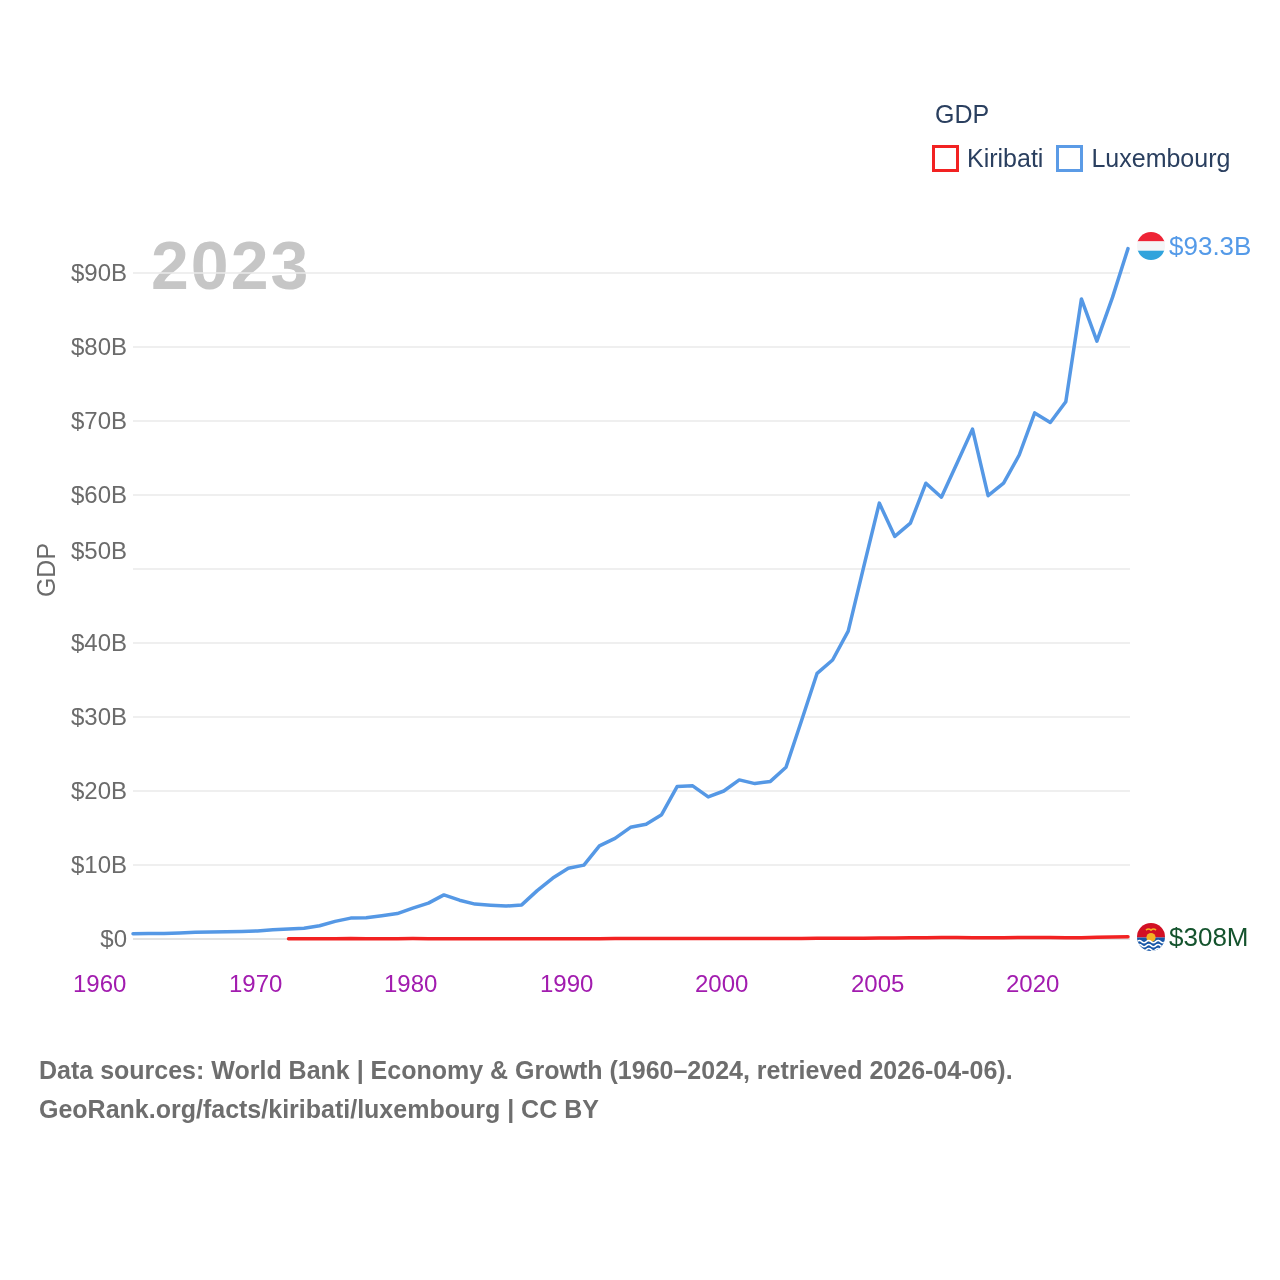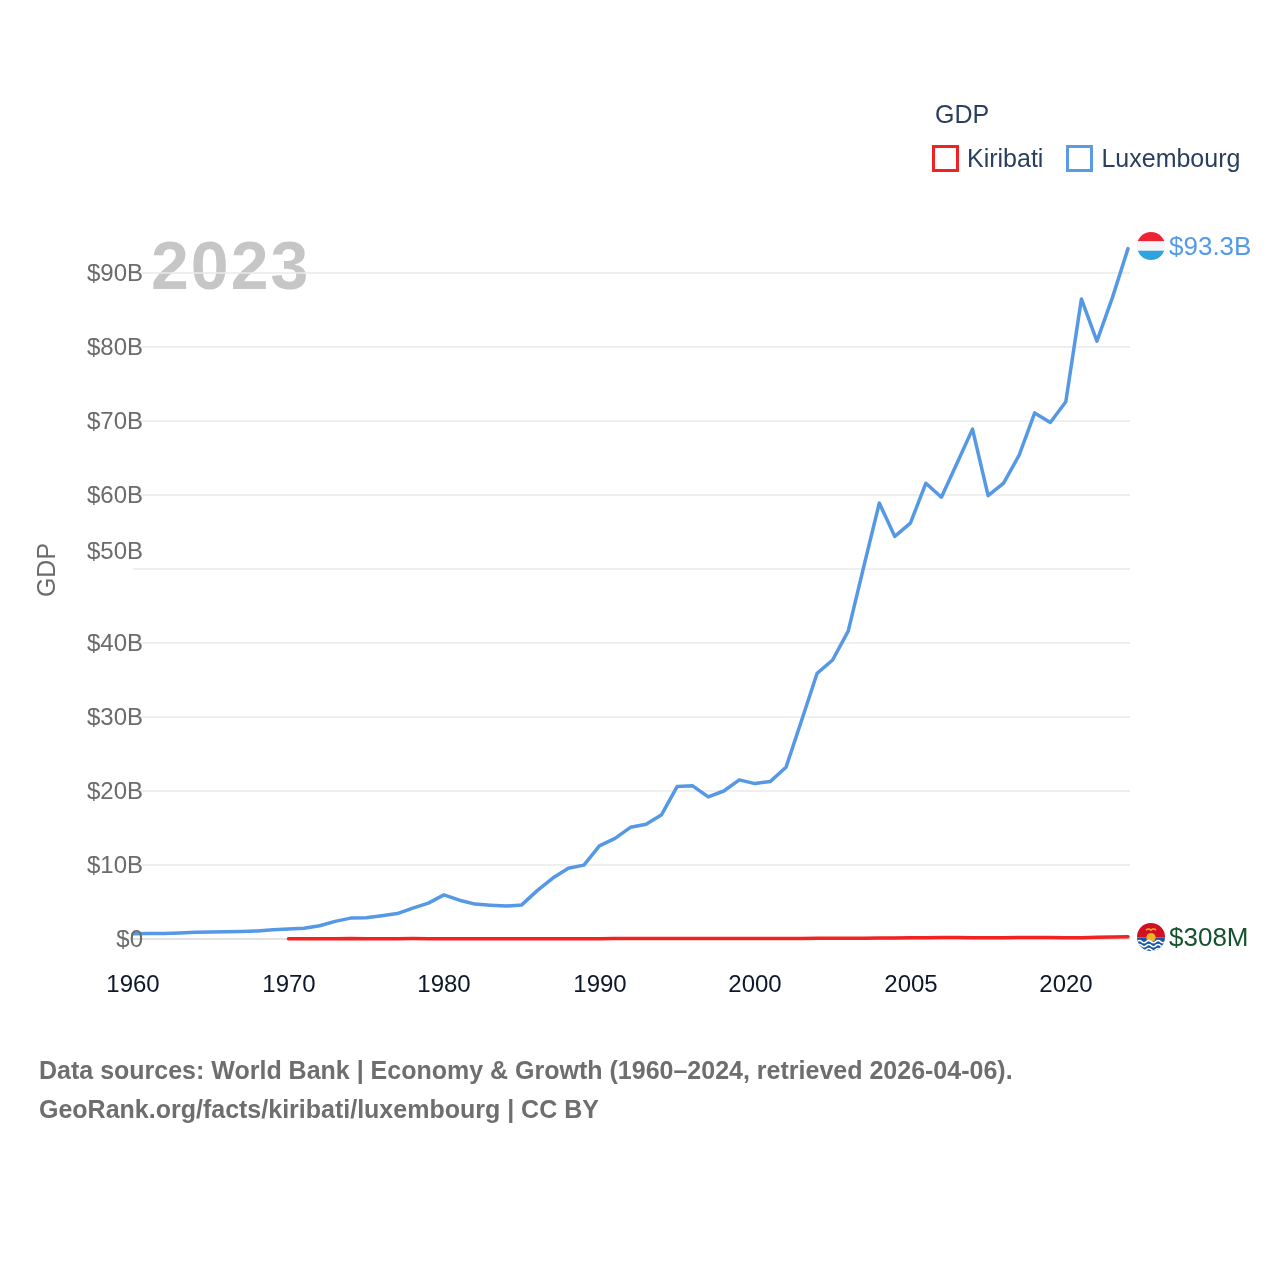--- a/index.html
+++ b/index.html
@@ -6,37 +6,37 @@
   .canvas{
     position:relative;width:1280px;height:1280px;background:#ffffff;overflow:hidden;
     font-family:"Liberation Sans","DejaVu Sans",sans-serif;
   }
   .watermark{
     position:absolute;left:151px;top:231px;font-size:68px;font-weight:bold;
     color:#c6c6c6;letter-spacing:2px;line-height:1;
   }
   .legend{position:absolute;left:932px;top:100px;}
   .legend-title{font-size:25px;color:#2a3f5f;margin-bottom:15px;margin-left:3px;}
-  .legend-items{display:flex;align-items:center;gap:23px;}
+  .legend-items{display:flex;align-items:center;gap:13px;}
   .legend-item{display:flex;align-items:center;gap:8px;cursor:pointer;}
   .swatch{width:21px;height:21px;background:#ffffff;box-sizing:content-box;}
   .swatch-kiribati{border:3px solid #f22222;}
   .swatch-luxembourg{border:3px solid #5b9be6;}
   .legend-label{font-size:25px;color:#2a3f5f;}
   .y-title{
     position:absolute;left:-6px;top:557px;width:104px;height:26px;
     transform:rotate(-90deg);text-align:center;font-size:25px;color:#6b6b6b;line-height:26px;
   }
   .ytick{
     position:absolute;left:0;width:127px;height:30px;line-height:30px;
-    text-align:right;font-size:24px;color:#6b6b6b;padding-left:16px;
+    text-align:right;font-size:24px;color:#6b6b6b;
   }
   .xtick{
-    position:absolute;top:970px;width:120px;text-align:center;
-    font-size:24px;color:#0f172a;
+    position:absolute;top:970px;width:120px;
+    font-size:24px;color:#a21caf;
   }
   #plot{position:absolute;left:0;top:0;}
   .end-label{position:absolute;display:flex;gap:4px;height:28px;}
   .end-label-lux{left:1137px;top:232px;}
   .end-label-kir{left:1137px;top:923px;}
   .end-value{font-size:26px;line-height:28px;white-space:nowrap;}
   .end-value-lux{color:#549ae8;}
   .end-value-kir{color:#14532d;}
   .footer{position:absolute;left:39px;top:1051px;font-size:25px;color:#6e6e6e;line-height:39px;font-weight:bold;}
 </style>

